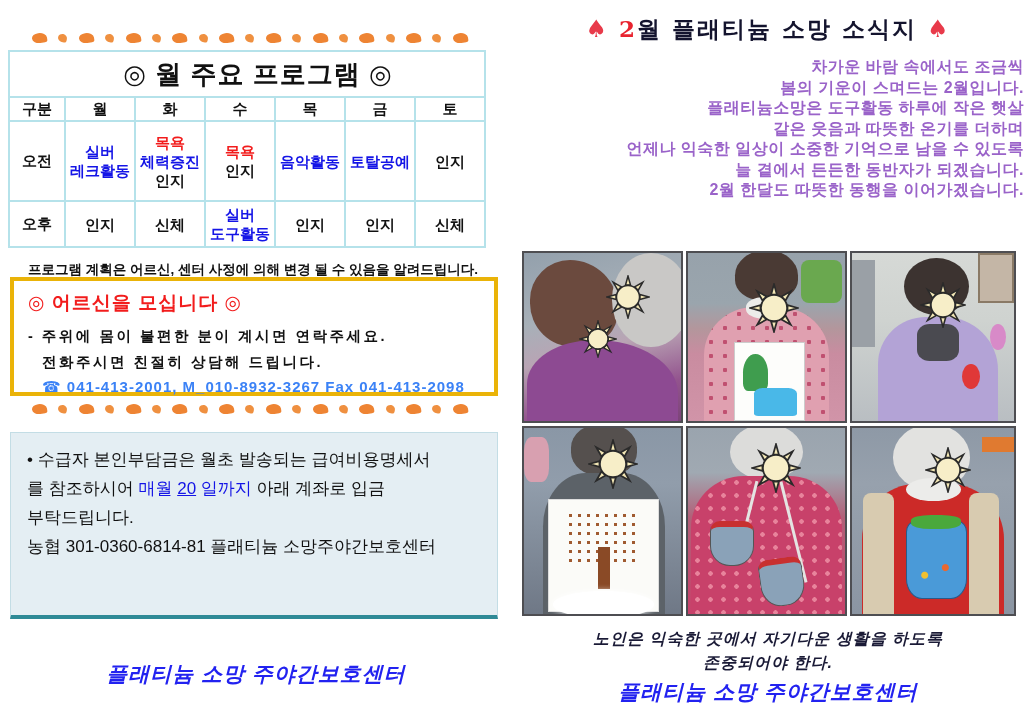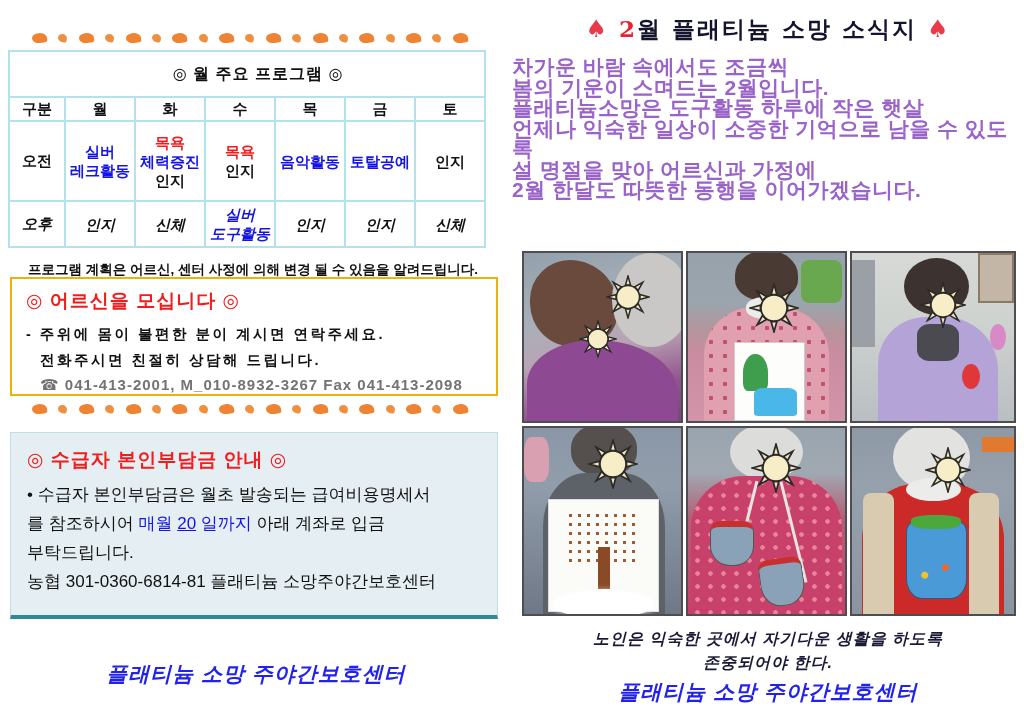--- a/index.html
+++ b/index.html
@@ -18,48 +18,48 @@
   
   .decor-row{position:absolute;display:flex;align-items:center;justify-content:space-between;height:16px;}
   .decor-row.r1{left:32px;top:30px;width:436px;}
   .decor-row.r2{left:32px;top:401px;width:436px;}
   .decor-big{width:15px;height:10px;background:#ee8433;border-radius:65% 80% 25% 75%;transform:rotate(-8deg);}
   .decor-small{width:9px;height:8px;background:#ef9040;border-radius:70% 70% 35% 70%;transform:rotate(12deg);}
 
   
   .program-table{position:absolute;left:8px;top:50px;width:478px;border-collapse:collapse;table-layout:fixed;}
   .program-table td{border:2px solid #b5e2ea;text-align:center;vertical-align:middle;font-weight:bold;color:#111;background:#fff;padding:0;}
-  .tbl-title{height:44px;text-align:left;padding-left:22px !important;font-size:16px;letter-spacing:1px;color:#f21c1c;}
+  .tbl-title{height:44px;text-align:left;padding-left:22px !important;font-size:26px;letter-spacing:1px;color:#f21c1c;}
   .row-head td{height:22px;font-size:15px;text-align:center;}
   .row-am td{height:78px;font-size:15px;}
-  .row-pm td{height:44px;font-size:15px;font-style:italic;}
+  .row-pm td{height:44px;font-size:15px;}
   .cl{display:block;line-height:19px;}
 
   .note{position:absolute;top:261px;left:0;width:506px;text-align:center;font-weight:bold;font-size:13.5px;color:#111;}
 
   .box{position:absolute;left:10px;width:488px;box-sizing:border-box;}
-  .recruit-box{top:277px;height:119px;border:2px solid #eab308;background:#fff;padding:7px 14px;}
+  .recruit-box{top:277px;height:119px;border:4px solid #eab308;background:#fff;padding:7px 14px;}
   .box-title{font-size:19px;font-weight:bold;color:#f21c1c;letter-spacing:1px;margin:2px 0 7px 0;}
   .recruit-line{font-size:14.5px;font-weight:bold;color:#111;letter-spacing:2.5px;line-height:26px;}
   .recruit-line.indent{padding-left:14px;}
-  .recruit-phone{font-size:15px;font-weight:bold;letter-spacing:1px;padding-left:14px;margin-top:3px;color:#737373;}
+  .recruit-phone{font-size:15px;font-weight:bold;letter-spacing:1px;padding-left:14px;margin-top:3px;color:#3b82f6;}
 
   .payment-box{top:432px;height:187px;background:#e4eef3;border:1px solid #c3dde5;border-bottom:4px solid #2e8a96;padding:12px 16px;}
   .pay-line{font-size:17px;color:#111;line-height:29px;}
 
   .footer-brand{position:absolute;width:100%;text-align:center;color:#2222f0;font-weight:bold;font-style:italic;font-size:21px;letter-spacing:1px;}
   .fb-left{top:660px;}
   .fb-right{top:678px;}
 
   
   .news-title{position:absolute;top:14px;width:100%;text-align:center;font-family:"DejaVu Serif","Liberation Serif",serif;font-weight:bold;font-size:23px;color:#14142e;letter-spacing:2px;}
   .spade{color:#e83a4a;font-size:24px;font-family:"DejaVu Sans",sans-serif;margin:0 10px;}
   .tnum{color:#e8232f;}
 
-  .greeting{position:absolute;top:57px;width:100%;text-align:left;color:#9a63c9;font-weight:bold;font-size:21px;line-height:20.5px;letter-spacing:0.5px;}
+  .greeting{position:absolute;top:57px;width:100%;text-align:right;color:#9a63c9;font-weight:bold;font-size:16px;line-height:20.5px;letter-spacing:0.5px;}
 
   .photo-grid{position:absolute;left:10px;top:251px;width:494px;height:368px;display:grid;grid-template-columns:1fr 1fr 1.03fr;grid-template-rows:172px 190px;gap:3px;background:#fff;}
   .photo{position:relative;border:2px solid #4e4e52;box-sizing:border-box;overflow:hidden;}
   .sh{position:absolute;}
   .sun{position:absolute;}
   #sun-proto polygon{fill:#f3e7b5;stroke:#2a2a2a;stroke-width:1.4;}
   #sun-proto circle{fill:#f7eec8;stroke:#2a2a2a;stroke-width:1.4;}
 
   .quote{position:absolute;top:627px;width:100%;text-align:center;font-weight:bold;font-style:italic;font-size:16px;color:#1a1a36;line-height:24px;letter-spacing:1px;}
 </style>
@@ -206,21 +206,20 @@
         <span class="decor-big"></span>
         <span class="decor-small"></span>
         <span class="decor-big"></span>
         <span class="decor-small"></span>
         <span class="decor-big"></span>
         <span class="decor-small"></span>
         <span class="decor-big"></span>
       </div>
 
     <div class="box payment-box">
-      <div class="box-title">◎ 수급자 본인부담금 안내 ◎</div>
       <div class="pay-line">• 수급자 본인부담금은 월초 발송되는 급여비용명세서</div>
       <div class="pay-line">
         <span data-color="black">를 참조하시어 </span><span data-color="blue">매월 </span><span class="u" data-color="blue">20</span><span data-color="blue"> 일까지</span><span data-color="black"> 아래 계좌로 입금</span>
       </div>
       <div class="pay-line">부탁드립니다.</div>
       <div class="pay-line" data-color="blue">농협 301-0360-6814-81 플래티늄 소망주야간보호센터</div>
     </div>
 
     <div class="footer-brand fb-left">플래티늄 소망 주야간보호센터</div>
   </div>
@@ -228,22 +227,23 @@
   <div class="col col-right">
 
     <div class="news-title">
       <span class="spade">♠</span><span class="tnum">2</span><span>월 플래티늄 소망 소식지</span><span class="spade">♠</span>
     </div>
 
     <div class="greeting">
       <div>차가운 바람 속에서도 조금씩</div>
       <div>봄의 기운이 스며드는 2월입니다.</div>
       <div>플래티늄소망은 도구활동 하루에 작은 햇살</div>
+      <div>같은 웃음과 따뜻한 온기를 더하며</div>
       <div>언제나 익숙한 일상이 소중한 기억으로 남을 수 있도록</div>
-      <div>설 명절을 맞아 어르신과 가정에</div>
+      <div>늘 곁에서 든든한 동반자가 되겠습니다.</div>
       <div>2월 한달도 따뜻한 동행을 이어가겠습니다.</div>
     </div>
 
     <div class="photo-grid">
 
       <div class="photo" style="background:linear-gradient(165deg,#93a0ac 0%,#a7b0b8 35%,#b9a4b4 55%,#93548e 80%,#7c4479 100%);">
         <div class="sh" style="left:4%;top:4%;width:56%;height:52%;background:#6b4a3e;border-radius:50% 60% 45% 55%;"></div>
         <div class="sh" style="right:-6%;top:0%;width:50%;height:56%;background:#c9c8c6;border-radius:55%;"></div>
         <div class="sh" style="left:2%;bottom:-10%;width:96%;height:58%;background:#8d4a92;border-radius:45% 55% 0 0;"></div>
         <svg class="sun" viewBox="0 0 40 40" style="left:52%;top:13%;width:44px;height:44px;">

